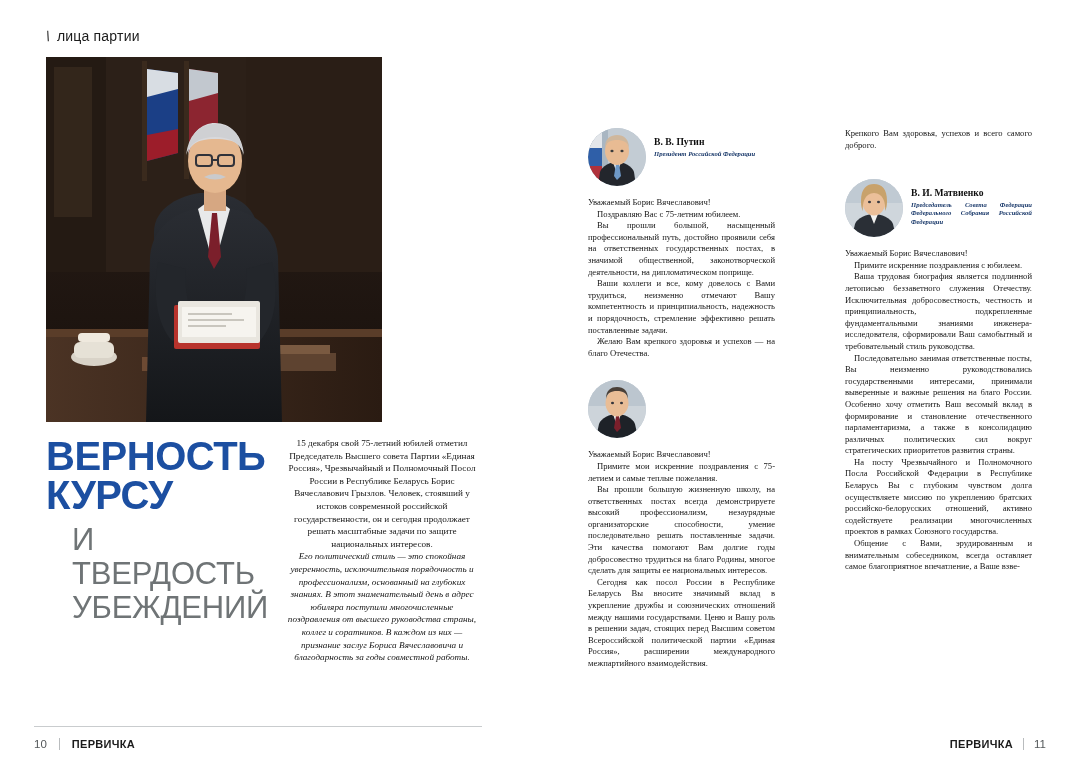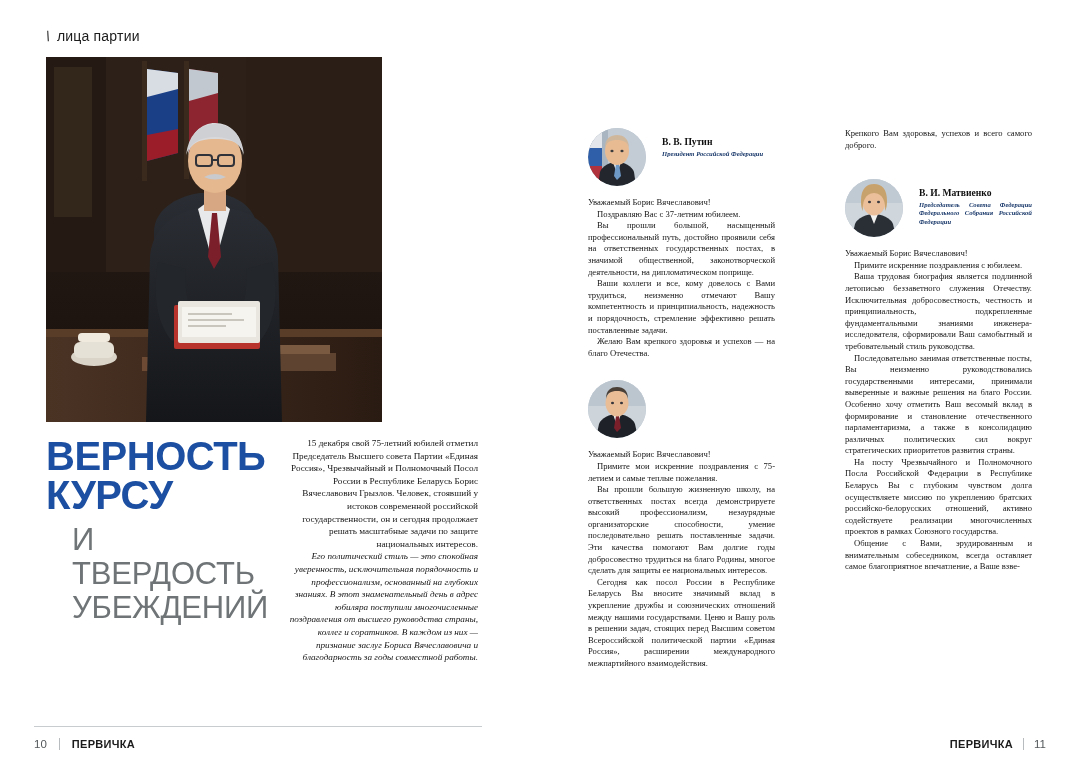--- a/index.html
+++ b/index.html
@@ -78,21 +78,21 @@
   .headline .l4 { margin-left: 26px; }
 
   .intro-col {
     position: absolute;
     left: 286px; top: 437px;
     width: 192px;
     font-family: "Liberation Serif", serif;
     font-size: 9.2px;
     line-height: 12.6px;
     color: #151515;
-    text-align: right;
+    text-align: center;
   }
   .intro-col p { margin: 0; }
   .intro-col .it { font-style: italic; }
 
   
   .page-right {
     position: absolute;
     left: 540px; top: 0;
     width: 540px; height: 764px;
   }
@@ -106,21 +106,21 @@
     text-align: justify;
   }
   .col p { margin: 0 0 0 0; text-indent: 9px; }
   .col p.noind { text-indent: 0; }
   .col-a { left: 48px; top: 128px; }
   .col-b { left: 305px; top: 128px; }
 
   .person-card {
     display: flex;
     align-items: flex-start;
-    gap: 16px;
+    gap: 8px;
     margin-bottom: 11px;
   }
   .portrait {
     width: 58px; height: 58px;
     border-radius: 50%;
     overflow: hidden;
     flex: 0 0 58px;
     background: #b9c4cf;
     position: relative;
   }
@@ -335,21 +335,21 @@
             </g>
           </svg>
         </div>
         <div class="person-meta">
           <div class="person-name">В. В. Путин</div>
           <div class="person-title">Президент Российской Федерации</div>
         </div>
       </div>
 
       <p class="noind">Уважаемый Борис Вячеславович!</p>
-      <p>Поздравляю Вас с 37-летним юбилеем.</p>
+      <p>Поздравляю Вас с 75-летним юбилеем.</p>
       <p>Вы прошли большой, насыщенный профессиональный путь, достойно проявили себя на ответственных государственных постах, в значимой общественной, законотворческой деятельности, на дипломатическом поприще.</p>
       <p>Ваши коллеги и все, кому довелось с Вами трудиться, неизменно отмечают Вашу компетентность и принципиальность, надежность и порядочность, стремление эффективно решать поставленные задачи.</p>
       <p>Желаю Вам крепкого здоровья и успехов — на благо Отечества.</p>
 
       <div class="blockgap"></div>
       <div class="blockgap"></div>
       <div class="blockgap"></div>
 
       <div class="person-card">
         <div class="portrait">

